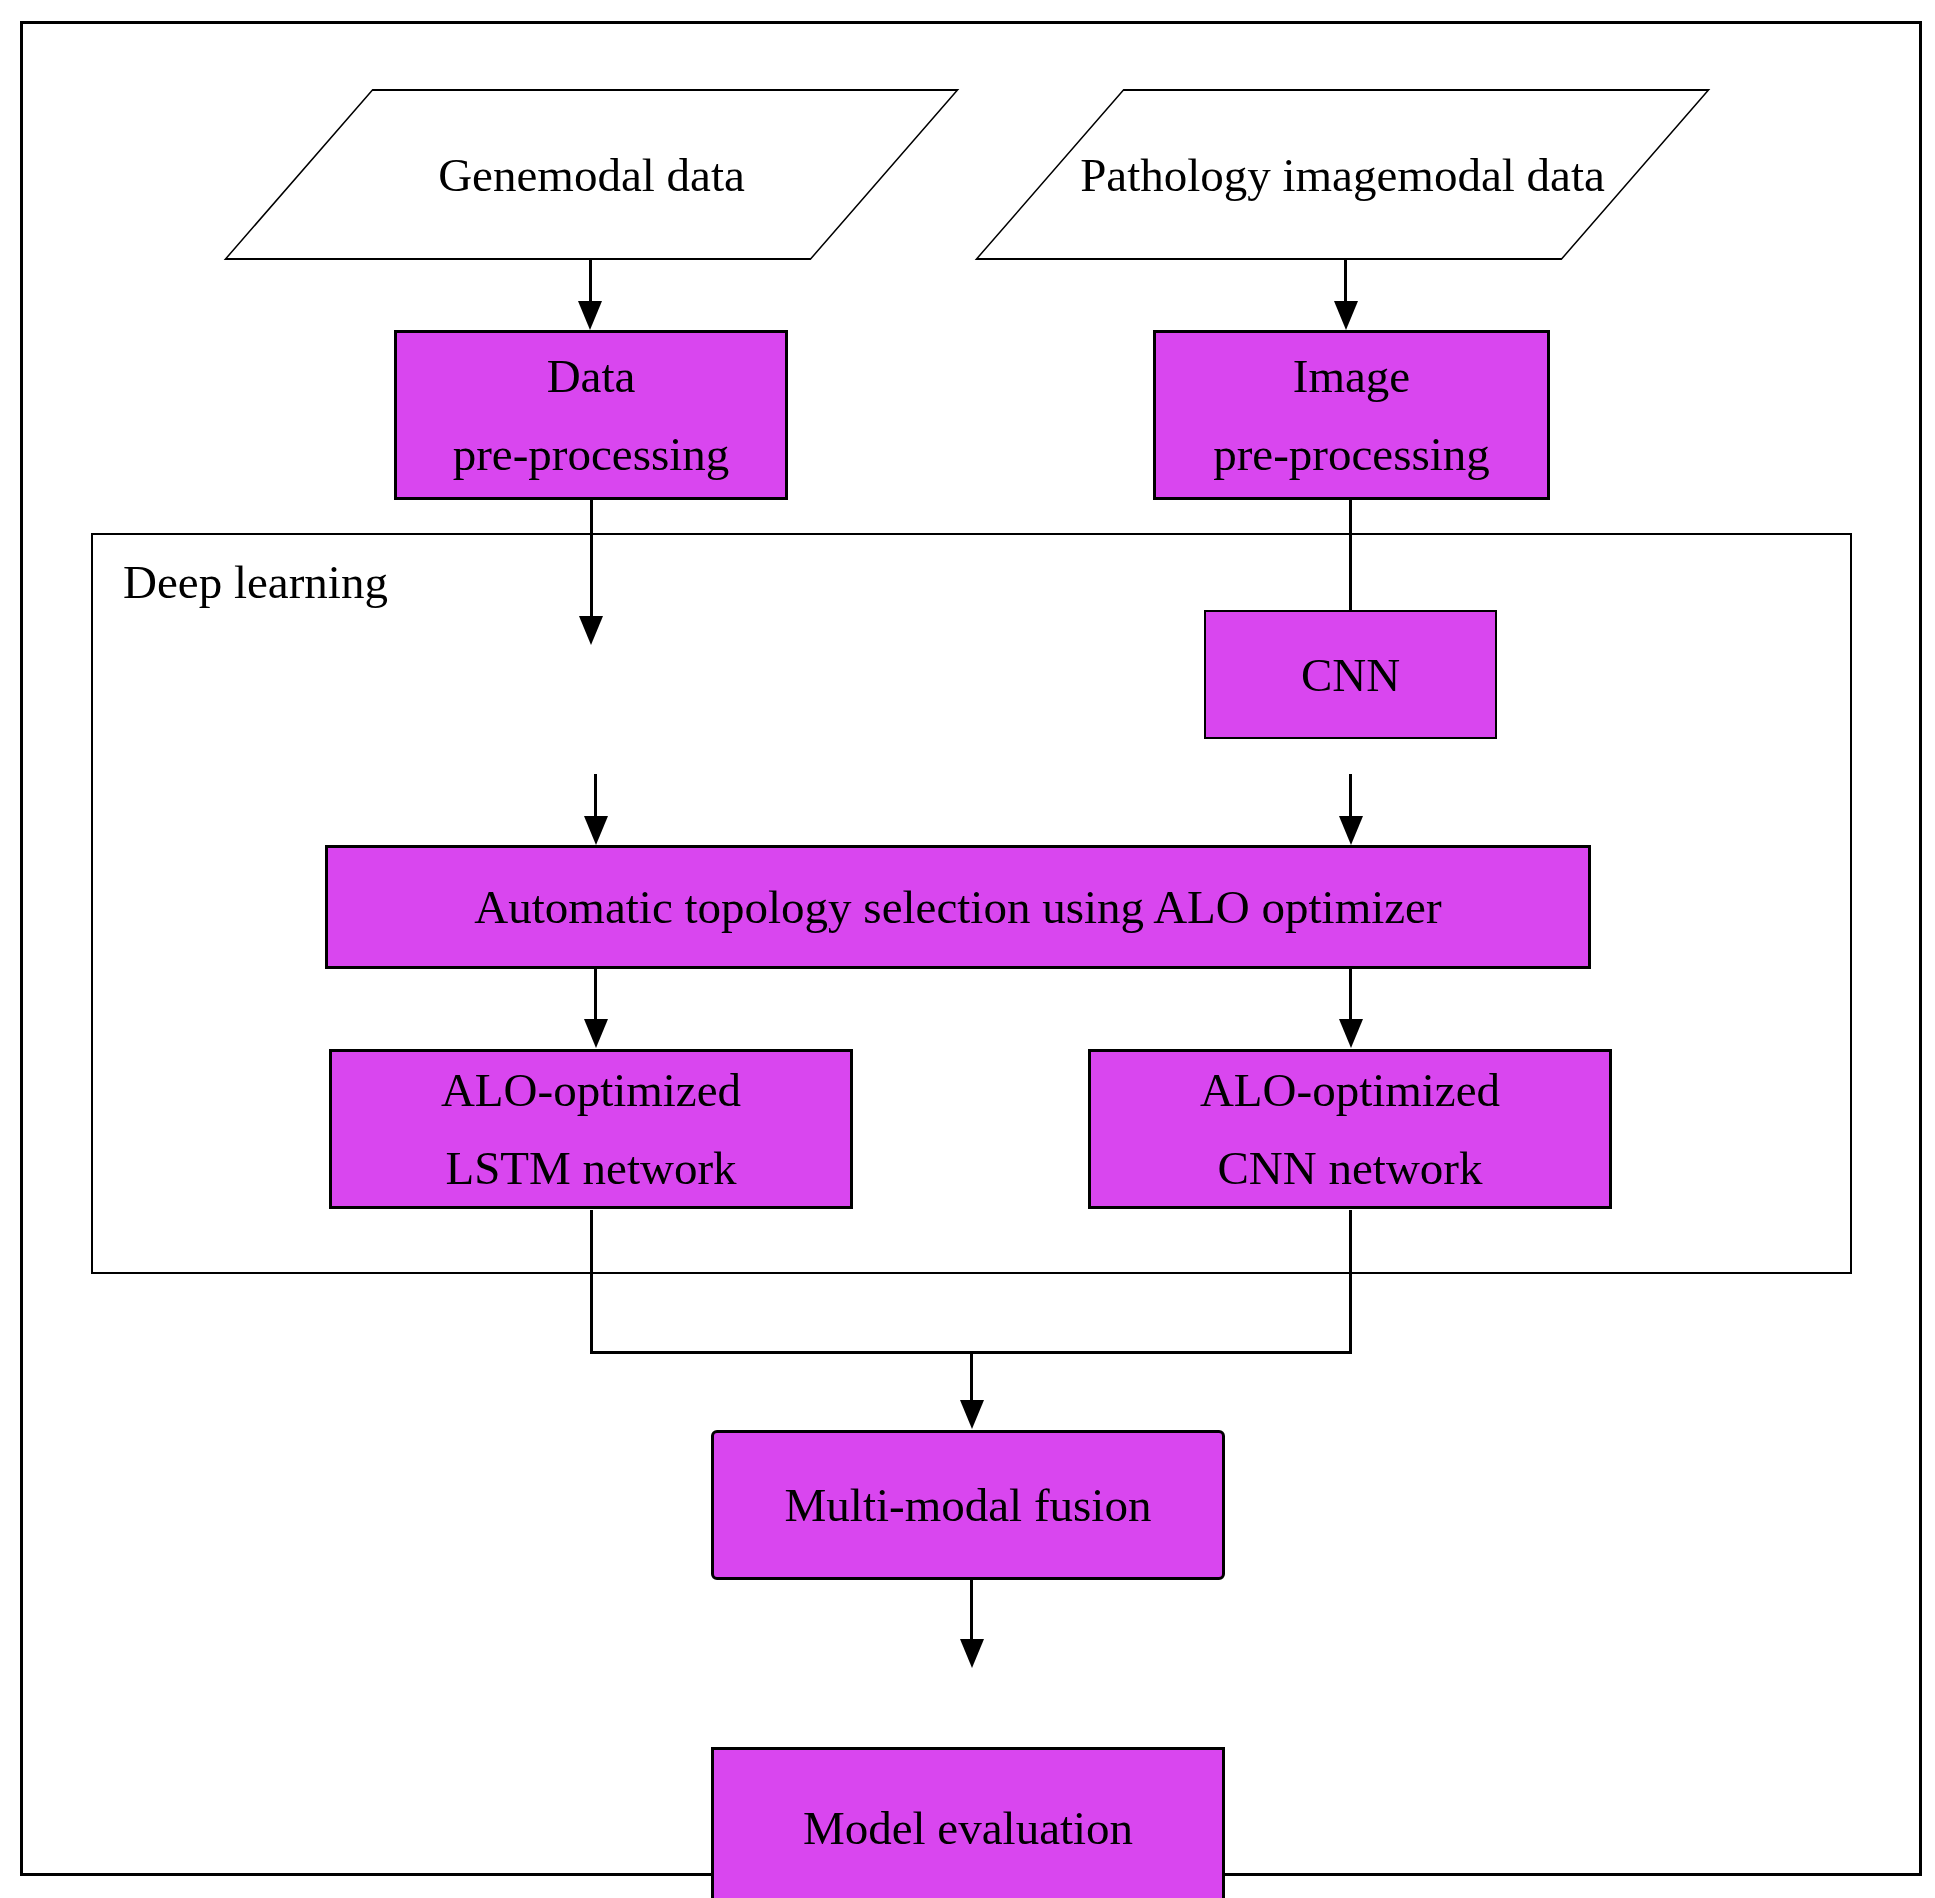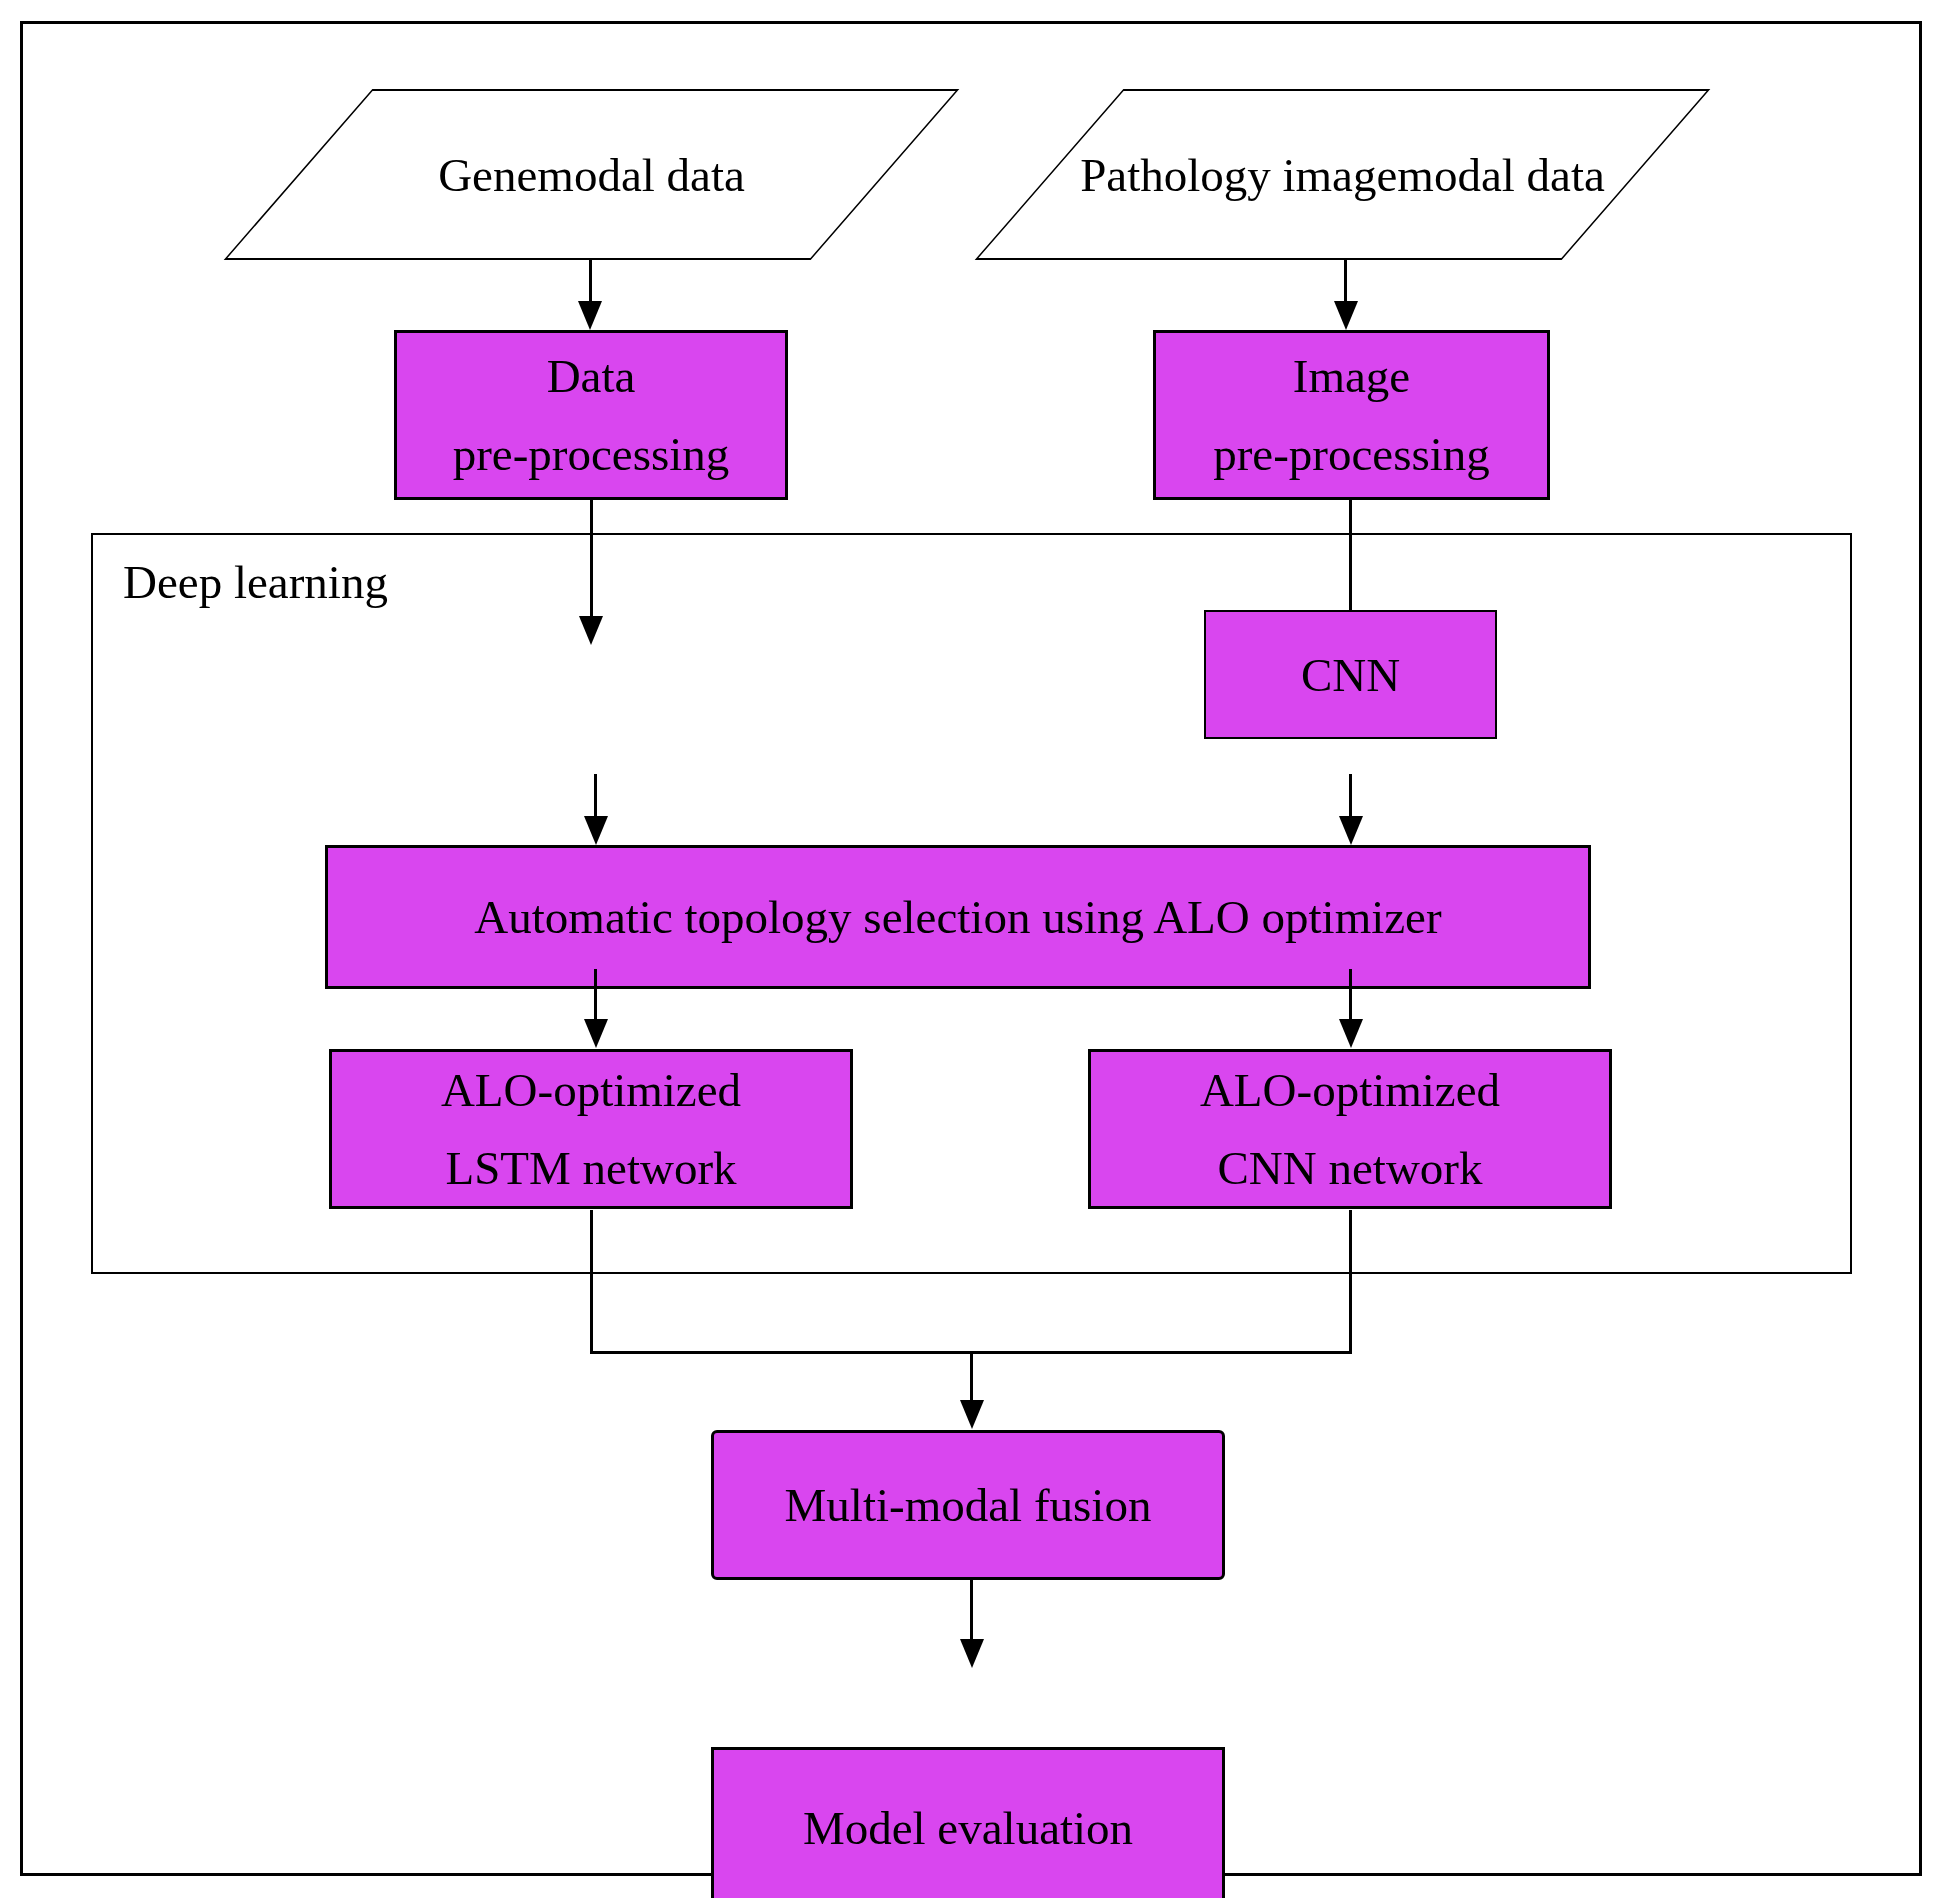--- a/index.html
+++ b/index.html
@@ -114,21 +114,21 @@
   <div class="abs node-box" style="left:1204px; top:610px; width:293px; height:129px; border-width:2.8px;">
     <div>CNN</div>
   </div>
 
   <div class="abs vline" style="left:594px; top:774px; height:43px;"></div>
   <div class="abs arrowhead" style="left:584px; top:816px;"></div>
 
   <div class="abs vline" style="left:1349px; top:774px; height:43px;"></div>
   <div class="abs arrowhead" style="left:1339px; top:816px;"></div>
 
-  <div class="abs node-box" style="left:325px; top:845px; width:1266px; height:144px;">
+  <div class="abs node-box" style="left:325px; top:845px; width:1266px; height:124px;">
     <div>Automatic topology selection using ALO optimizer</div>
   </div>
 
   <div class="abs vline" style="left:594px; top:969px; height:51px;"></div>
   <div class="abs arrowhead" style="left:584px; top:1019px;"></div>
 
   <div class="abs vline" style="left:1349px; top:969px; height:51px;"></div>
   <div class="abs arrowhead" style="left:1339px; top:1019px;"></div>
 
   <div class="abs node-box" style="left:329px; top:1049px; width:524px; height:160px;">

